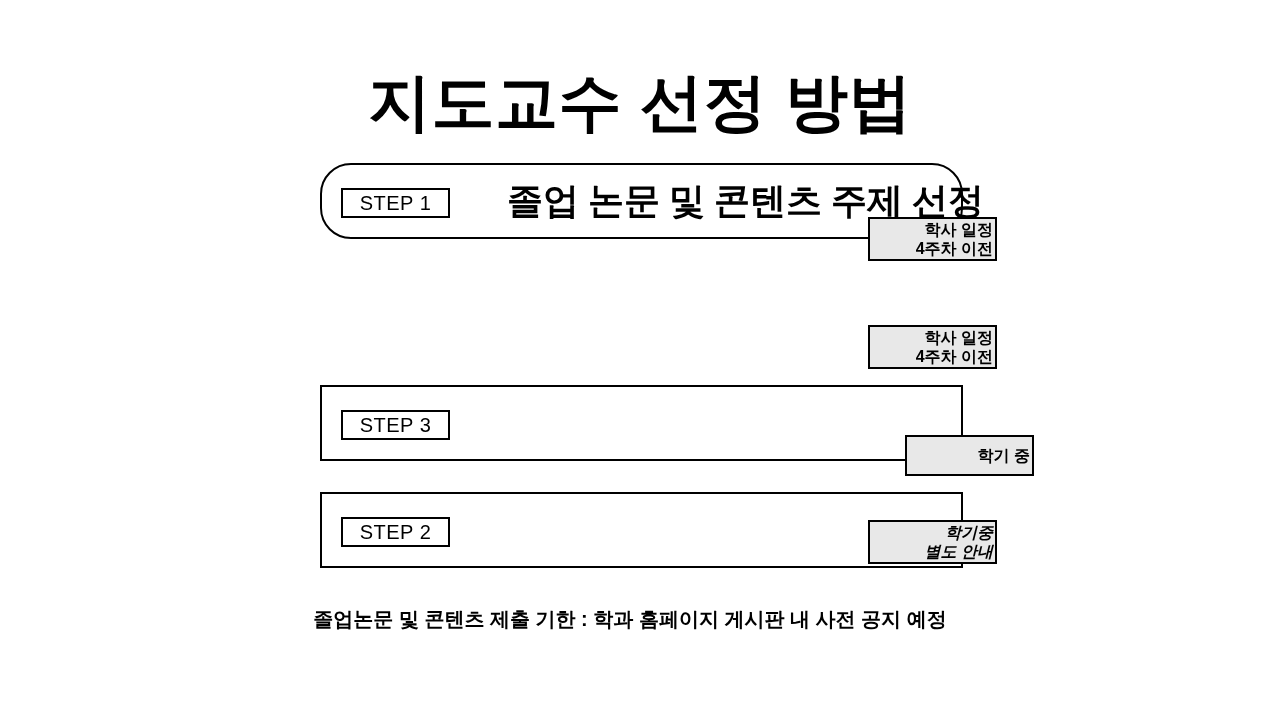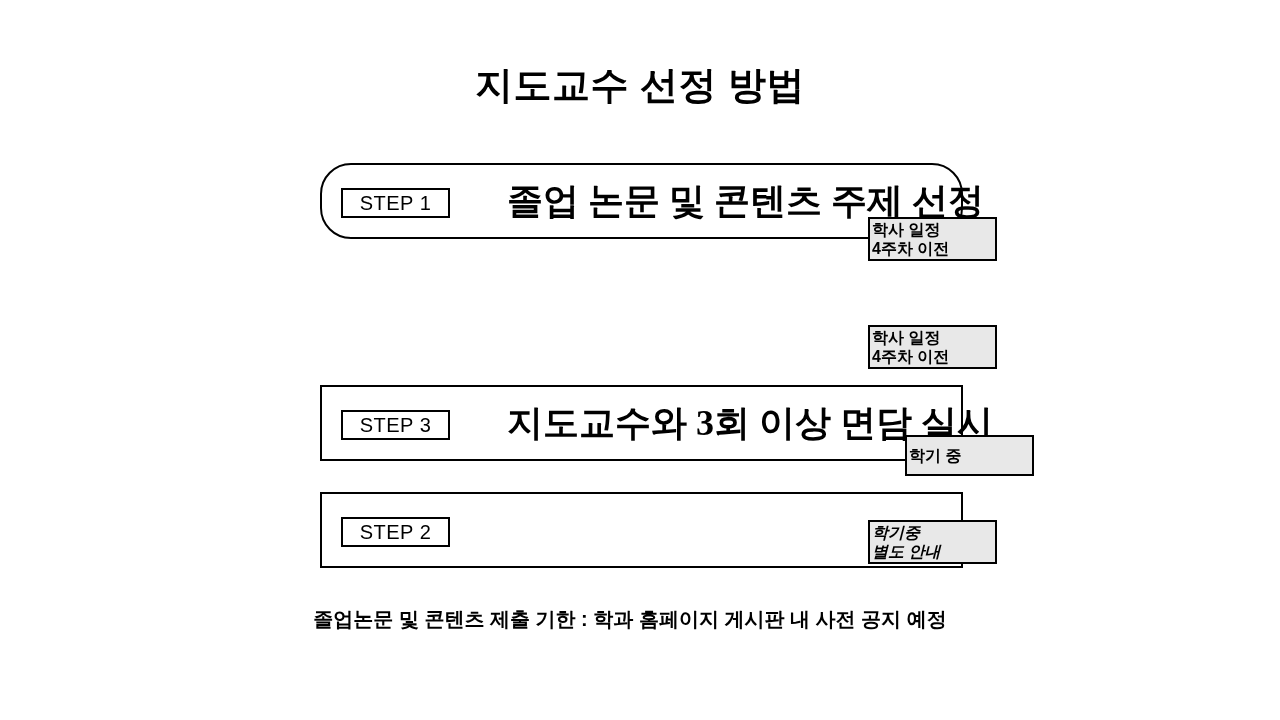--- a/index.html
+++ b/index.html
@@ -15,21 +15,21 @@
     height: 720px;
     background: var(--background, #ffffff);
     overflow: hidden;
   }
   .slide-title {
     position: absolute;
     top: 60px;
     left: 0;
     width: 100%;
     text-align: center;
-    font-size: 38px;
+    font-size: 63px;
     font-weight: 700;
     letter-spacing: 0.5px;
   }
   .step-box {
     position: absolute;
     left: 320px;
     width: 643px;
     height: 76px;
     border: 2px solid var(--border, #000000);
     background: #ffffff;
@@ -67,21 +67,21 @@
   }
   .note-box {
     position: absolute;
     left: 868px;
     width: 129px;
     min-height: 41px;
     background: var(--note-bg, #e8e8e8);
     border: 2px solid var(--border, #000000);
     display: flex;
     flex-direction: column;
-    align-items: flex-start;
+    align-items: flex-end;
     justify-content: center;
     text-align: center;
     font-size: 16px;
     font-weight: 700;
     line-height: 19px;
     z-index: 2;
     padding: 1px 2px;
   }
   .note-box.n1 { top: 217px; }
   .note-box.n2 { top: 325px; }
@@ -119,21 +119,20 @@
 
   <div class="note-box n2">
     <div class="note-line">학사 일정</div>
     <div class="note-line">4주차 이전</div>
   </div>
 
   <div class="step-box s3">
     <div class="step-badge">
       <span>STEP 3</span>
     </div>
-    <div class="step-title">지도교수와 3회 이상 면담 실시</div>
   </div>
   <div class="note-box n3">
     <div class="note-line">학기 중</div>
 
   </div>
 
   <div class="step-box s4">
     <div class="step-badge">
       <span>STEP 2</span>
     </div>

